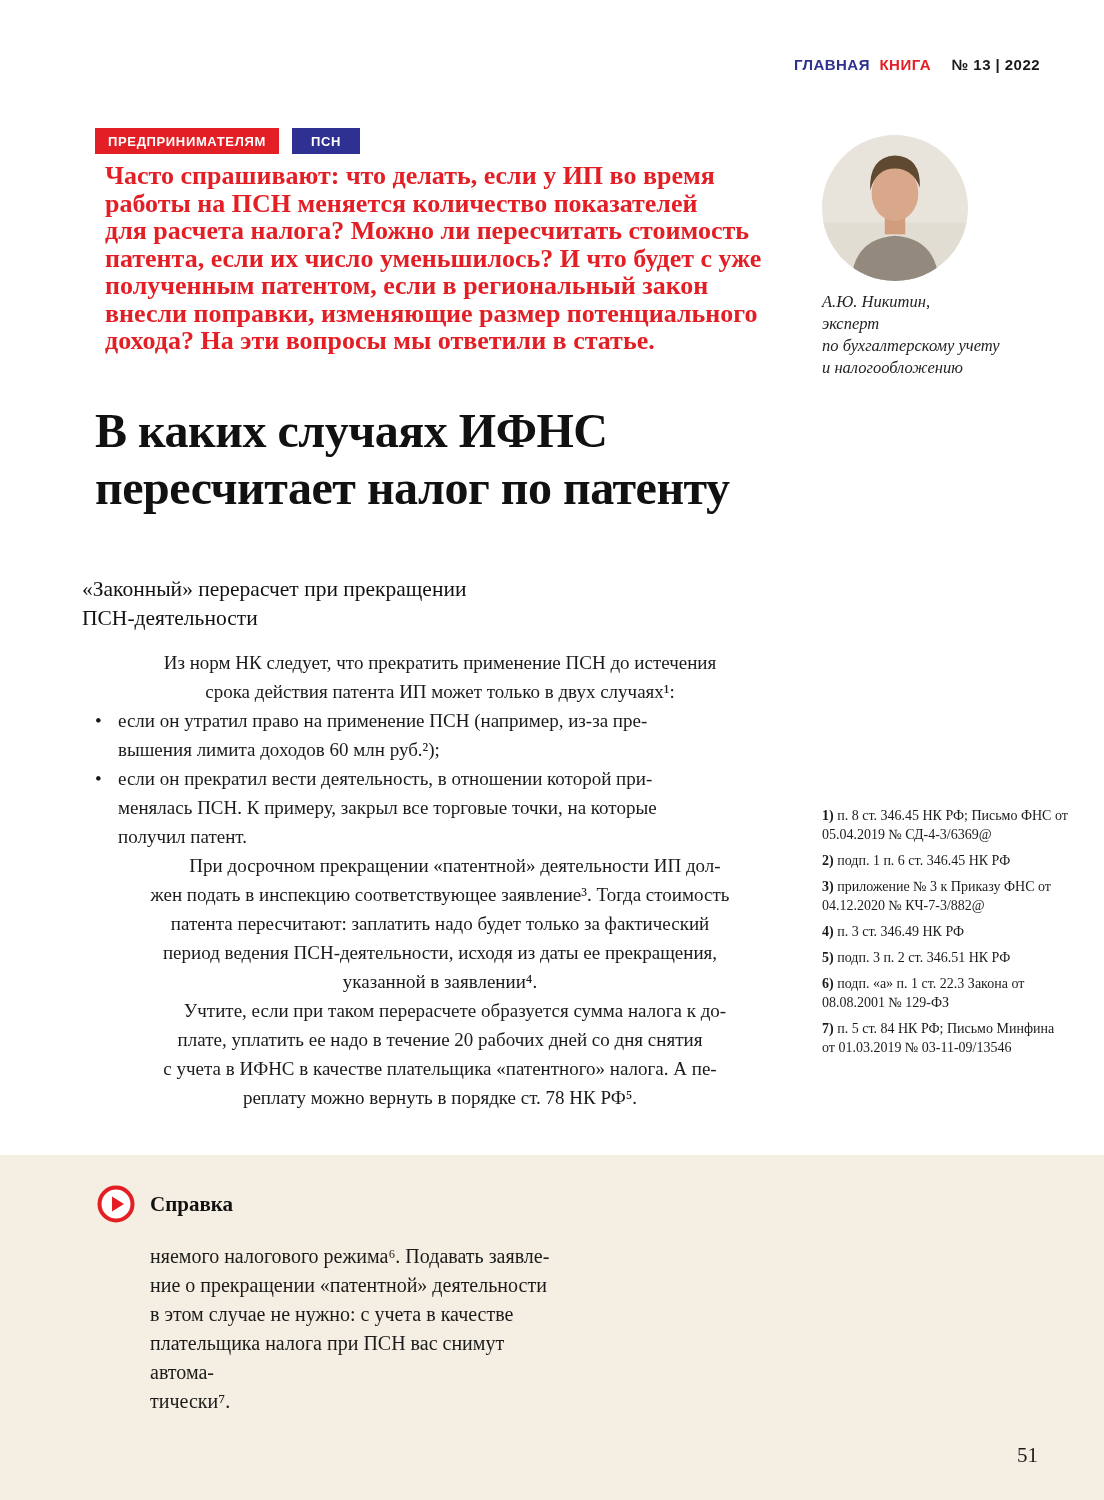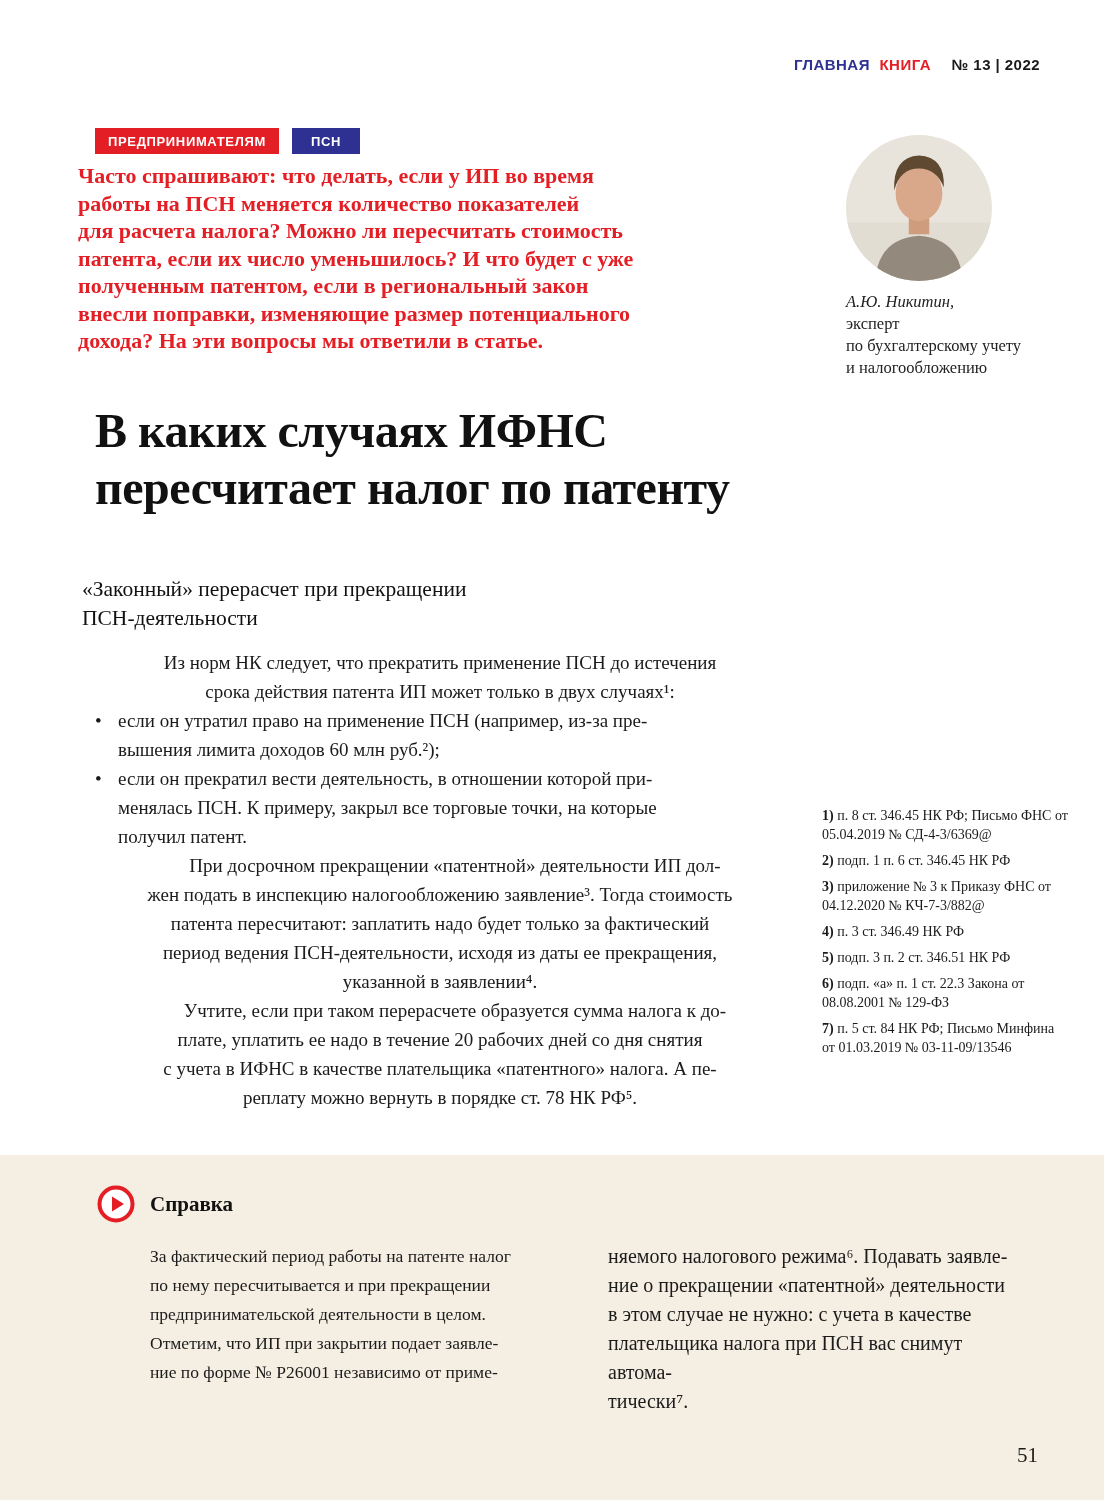--- a/index.html
+++ b/index.html
@@ -19,30 +19,30 @@
   .issue{color:#1a1a1a;margin-left:16px;}
 
   
   .tags{position:absolute;top:128px;left:95px;display:flex;gap:13px;}
   .tag{font-family:"Liberation Sans",sans-serif;font-weight:bold;font-size:13px;
     color:#fff;padding:6px 13px 5px;letter-spacing:0.05em;}
   .tag-red{background:var(--accent-red,#e31e24);}
   .tag-blue{background:var(--brand-blue,#2e3192);padding:6px 19px 5px;}
 
   
-  .lead{position:absolute;top:162px;left:78px;width:710px;
-    font-weight:bold;font-size:22px;line-height:27.5px;
+  .lead{position:absolute;top:162px;left:105px;width:710px;
+    font-weight:bold;font-size:26px;line-height:27.5px;
     color:var(--accent-red,#e31e24);white-space:pre-line;}
 
   
-  .author-block{position:absolute;left:822px;top:135px;width:250px;margin-left:24px;}
+  .author-block{position:absolute;left:822px;top:135px;width:250px;}
   .avatar{width:146px;height:146px;border-radius:50%;overflow:hidden;display:block;}
   .avatar svg{display:block;width:100%;height:100%;}
   .author-name{margin-top:10px;font-style:italic;font-size:16.5px;line-height:22px;color:#222;}
-  .author-role{font-size:16.5px;line-height:22px;color:#222;white-space:pre-line;}
+  .author-role{font-style:italic;font-size:16.5px;line-height:22px;color:#222;white-space:pre-line;}
 
   
   .title{position:absolute;left:95px;top:402px;width:860px;
     font-size:48px;line-height:57px;font-weight:bold;color:#111;
     white-space:pre-line;letter-spacing:-0.01em;}
 
   
   .section-heading{position:absolute;left:82px;top:575px;width:700px;
     font-size:21.5px;line-height:29px;font-weight:normal;color:#111;white-space:pre-line;}
 
@@ -129,21 +129,21 @@
       <div class="bullet-text">если он утратил право на применение ПСН (например, из-за пре-
 вышения лимита доходов 60 млн руб.²);</div>
     </div>
     <div class="bullet-row">
       <span class="bullet-marker">•</span>
       <div class="bullet-text">если он прекратил вести деятельность, в отношении которой при-
 менялась ПСН. К примеру, закрыл все торговые точки, на которые
 получил патент.</div>
     </div>
     <p class="para-indent">При досрочном прекращении «патентной» деятельности ИП дол-
-жен подать в инспекцию налогообложению заявление³. Тогда стоимость
+жен подать в инспекцию соответствующее заявление³. Тогда стоимость
 патента пересчитают: заплатить надо будет только за фактический
 период ведения ПСН-деятельности, исходя из даты ее прекращения,
 указанной в заявлении⁴.</p>
     <p class="para-indent">Учтите, если при таком перерасчете образуется сумма налога к до-
 плате, уплатить ее надо в течение 20 рабочих дней со дня снятия
 с учета в ИФНС в качестве плательщика «патентного» налога. А пе-
 реплату можно вернуть в порядке ст. 78 НК РФ⁵.</p>
   </div>
 
   <aside class="footnotes">
@@ -158,25 +158,20 @@
 
   <section class="reference-box">
     <span class="ref-icon">
       <svg viewBox="0 0 38 38" aria-hidden="true">
         <circle cx="19" cy="19" r="16.5" fill="#ffffff" stroke="#e31e24" stroke-width="4"></circle>
         <path d="M15 11.5 L27 19 L15 26.5 Z" fill="#e31e24"></path>
       </svg>
     </span>
     <h3 class="ref-label">Справка</h3>
     <div class="ref-cols">
-      <p class="ref-col1">За фактический период работы на патенте налог
-по нему пересчитывается и при прекращении
-предпринимательской деятельности в целом.
-Отметим, что ИП при закрытии подает заявле-
-ние по форме № Р26001 независимо от приме-</p>
       <p class="ref-col2">няемого налогового режима⁶. Подавать заявле-
 ние о прекращении «патентной» деятельности
 в этом случае не нужно: с учета в качестве
 плательщика налога при ПСН вас снимут автома-
 тически⁷.</p>
     </div>
   </section>
 
   <div class="page-number">51</div>
 

